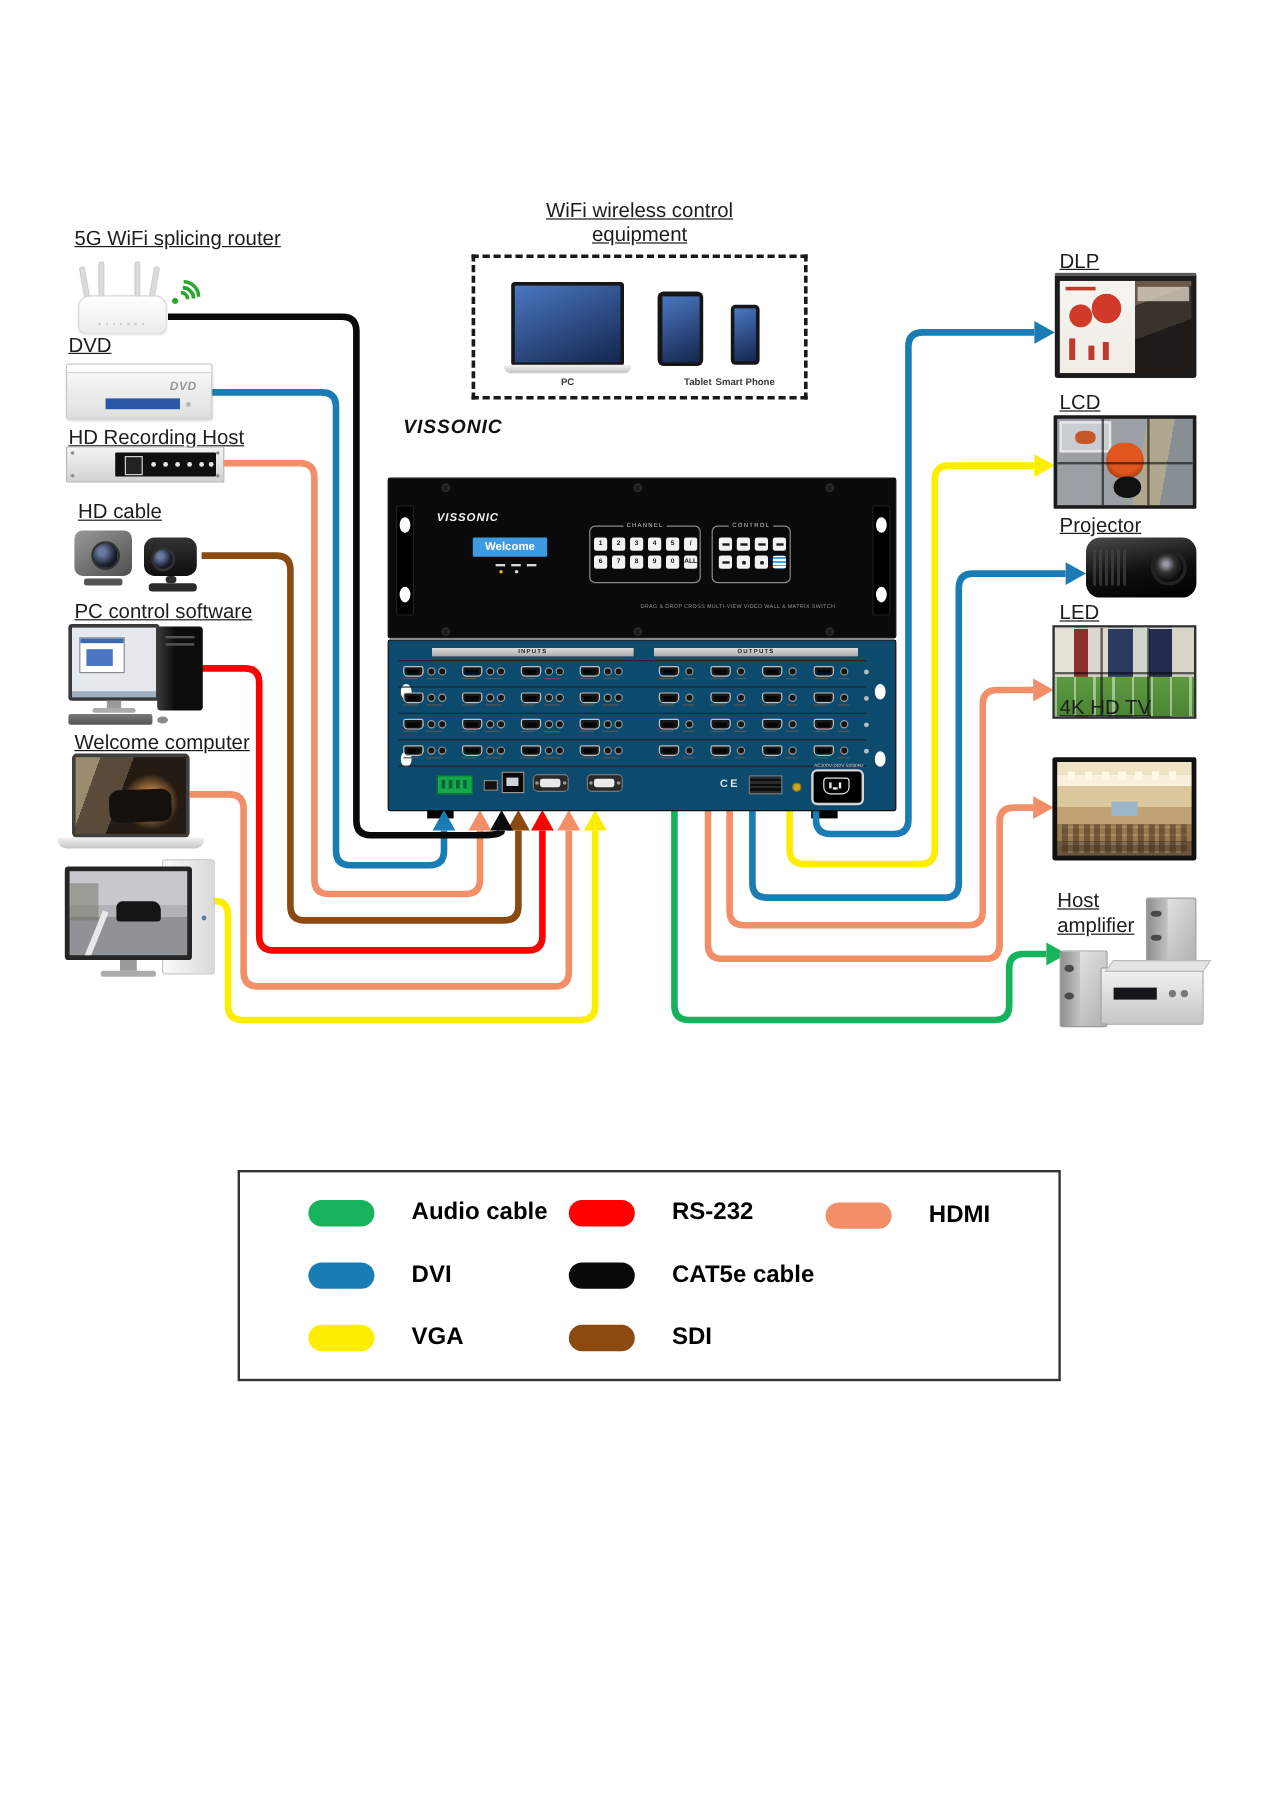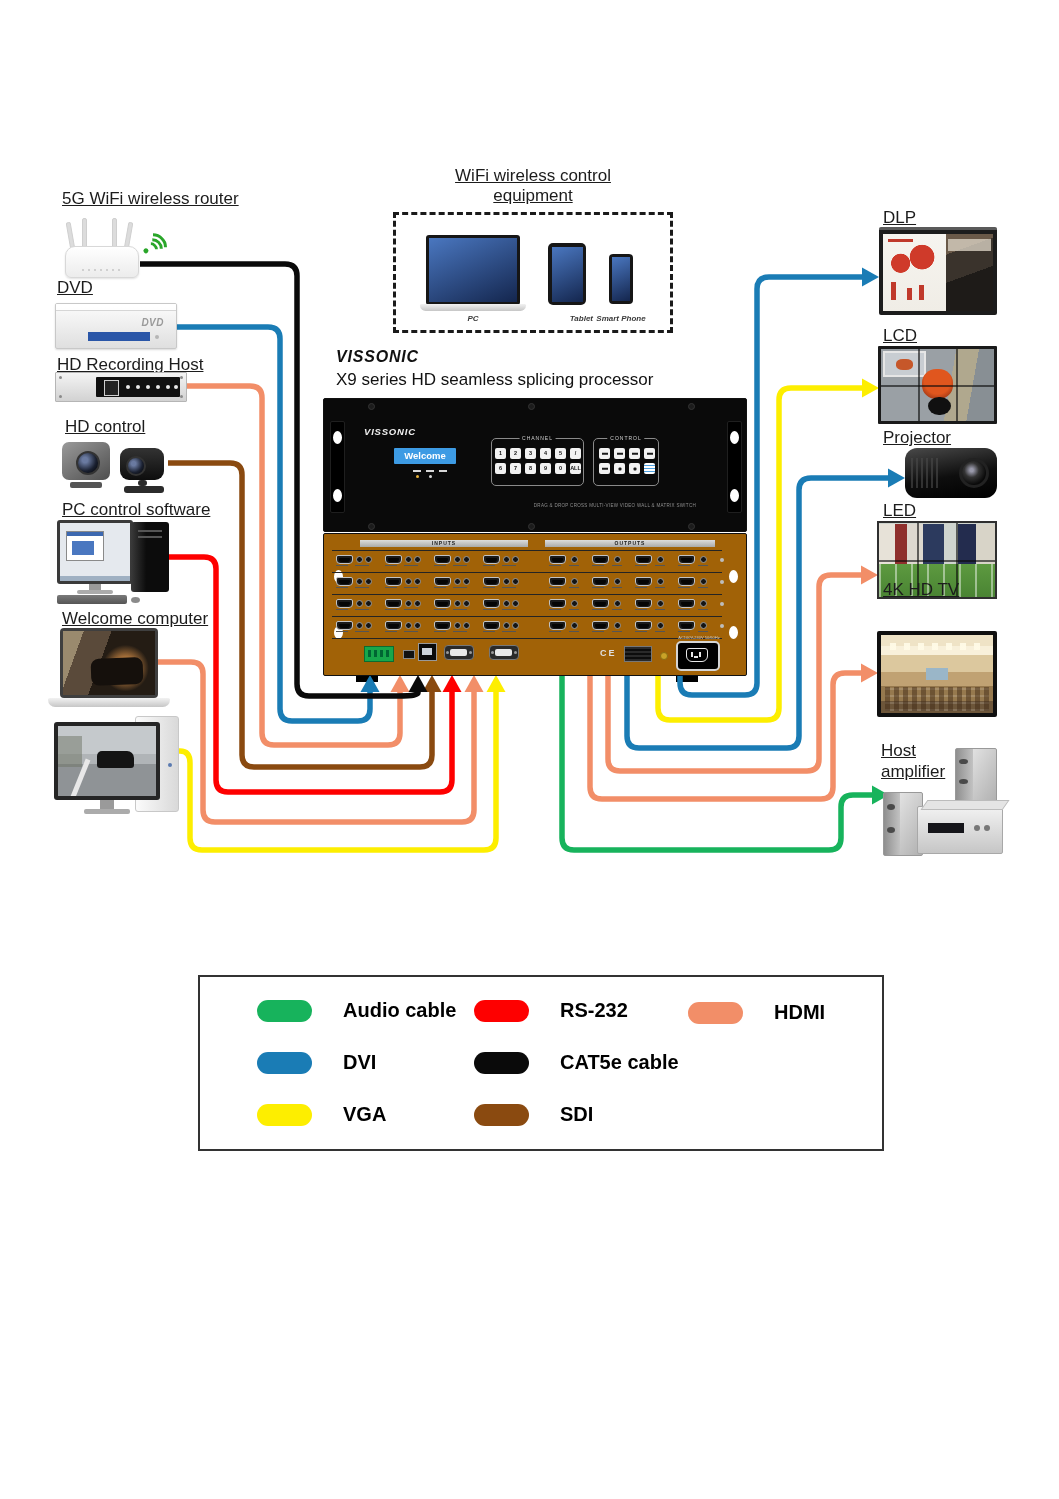--- a/index.html
+++ b/index.html
@@ -211,21 +211,21 @@
       <path d="M 168 463 L 230 463 Q 242 463 242 475 L 242 755 Q 242 767 254 767 L 420 767 Q 432 767 432 755 L 432 692" fill="none" stroke="#8a4a10" stroke-width="5.5"></path>
       <polygon points="422.5,692 441.5,692 432,675" fill="#8a4a10"></polygon>
       <path d="M 180 386 L 250 386 Q 262 386 262 398 L 262 733 Q 262 745 274 745 L 388 745 Q 400 745 400 733 L 400 692" fill="none" stroke="#f28e68" stroke-width="5.5"></path>
       <polygon points="390.5,692 409.5,692 400,675" fill="#f28e68"></polygon>
       <path d="M 172 327 L 268 327 Q 280 327 280 339 L 280 709 Q 280 721 292 721 L 358 721 Q 370 721 370 709 L 370 692" fill="none" stroke="#1a7cb5" stroke-width="5.5"></path>
       <polygon points="360.5,692 379.5,692 370,675" fill="#1a7cb5"></polygon>
       <path d="M 140 264 L 285 264 Q 297 264 297 276 L 297 684 Q 297 696 309 696 L 398 696 Q 410 696 414 695 L 414 695 Q 418 694 418 693 L 418 692" fill="none" stroke="#0a0a0a" stroke-width="5.5"></path>
       <polygon points="408.5,692 427.5,692 418,675" fill="#0a0a0a"></polygon>
     </svg>
 
-  <div class="lbl" style="left:62px;top:189px;">5G WiFi wireless router</div>
+  <div class="lbl" style="left:62px;top:189px;">5G WiFi splicing router</div>
   <div class="dev" style="left:58px;top:220px;width:115px;height:60px;">
     <div class="antenna" style="left:10px;top:2px;height:26px;transform:rotate(-10deg);"></div>
     <div class="antenna" style="left:24px;top:-2px;height:30px;"></div>
     <div class="antenna" style="left:54px;top:-2px;height:30px;"></div>
     <div class="antenna" style="left:68px;top:2px;height:26px;transform:rotate(10deg);"></div>
     <div class="router-body">
         <div class="router-dots"></div>
       </div>
     <div class="wifi-ic" style="left:82px;top:10px;">
         <i class="w3"></i>
@@ -252,21 +252,21 @@
       <div class="rack-disp"></div>
       <div class="rack-dot" style="left:30px;"></div>
         <div class="rack-dot" style="left:40px;"></div>
       <div class="rack-dot" style="left:50px;"></div>
         <div class="rack-dot" style="left:60px;"></div>
       <div class="rack-dot" style="left:70px;"></div>
         <div class="rack-dot" style="left:78px;"></div>
     </div>
   </div>
 
-  <div class="lbl" style="left:65px;top:417px;">HD control</div>
+  <div class="lbl" style="left:65px;top:417px;">HD cable</div>
   <div class="dev" style="left:62px;top:438px;width:125px;height:57px;">
     <div class="cam-body" style="left:0;top:4px;width:48px;height:38px;"></div>
     <div class="cam-lens" style="left:14px;top:13px;width:20px;height:20px;"></div>
     <div class="cam-base" style="left:8px;top:44px;width:32px;height:6px;"></div>
     <div class="cam2-head" style="left:58px;top:10px;width:44px;height:32px;"></div>
     <div class="cam-lens" style="left:64px;top:18px;width:16px;height:16px;"></div>
     <div class="cam2-base" style="left:76px;top:42px;width:9px;height:6px;"></div>
     <div class="cam2-base" style="left:62px;top:48px;width:40px;height:7px;"></div>
   </div>
 
@@ -309,38 +309,37 @@
         <div class="car-trees"></div>
           <div class="car-lane"></div>
           <div class="car-blob"></div>
       </div>
     </div>
     <div class="stand" style="left:48px;top:90px;width:14px;height:9px;"></div>
     <div class="stand-base" style="left:32px;top:99px;width:46px;height:5px;"></div>
   </div>
 
   <div class="lbl wrap" style="left:438px;top:166px;width:190px;text-align:center;line-height:19.5px;">WiFi wireless control equipment</div>
-  <div class="dash-box dev" style="left:393px;top:212px;width:280px;height:121px;font-style:italic;">
+  <div class="dash-box dev" style="left:393px;top:212px;width:280px;height:121px;">
     <div class="dev-frame" style="left:30px;top:20px;width:94px;height:70px;border-radius:3px;padding:3px;">
       <div class="blue-screen" style="width:100%;height:100%;"></div>
     </div>
     <div class="laptop-base" style="position:absolute;left:24px;top:89px;width:106px;height:7px;"></div>
     <div class="mini-lbl" style="left:30px;top:99px;width:94px;">PC</div>
     <div class="dev-frame" style="left:152px;top:28px;width:38px;height:62px;border-radius:5px;padding:3.5px;">
       <div class="blue-screen" style="width:100%;height:100%;"></div>
     </div>
     <div class="mini-lbl" style="left:145px;top:99px;width:52px;text-align:right;">Tablet</div>
     <div class="dev-frame" style="left:213px;top:39px;width:24px;height:50px;border-radius:4px;padding:3px;">
       <div class="blue-screen" style="width:100%;height:100%;"></div>
     </div>
     <div class="mini-lbl" style="left:195px;top:99px;width:60px;">Smart Phone</div>
   </div>
 
   <div class="brand" style="left:336px;top:348px;">VISSONIC</div>
-  <div class="subtitle" style="left:336px;top:370px;">X9 series HD seamless splicing processor</div>
 
   <div class="panel dev" style="left:323px;top:398px;width:424px;height:134px;">
     <div class="flange-slot" style="left:6px;top:22px;"></div>
     <div class="flange-slot" style="left:403px;top:22px;"></div>
     <div class="oval" style="left:9px;top:32px;"></div>
       <div class="oval" style="left:9px;top:90px;"></div>
     <div class="oval" style="left:406px;top:32px;"></div>
       <div class="oval" style="left:406px;top:90px;"></div>
     <div class="pscrew" style="left:44px;top:4px;"></div>
       <div class="pscrew" style="left:204px;top:4px;"></div>
@@ -395,21 +394,21 @@
           </div>
           <div class="cbtn">
             <span class="dotm"></span>
           </div>
           <div class="cbtn blue"></div>
         </div>
     </div>
     <div class="fp-footer" style="right:50px;top:104px;">DRAG &amp; DROP CROSS MULTI-VIEW VIDEO WALL &amp; MATRIX SWITCH</div>
   </div>
 
-  <div class="panel dev" style="left:323px;top:533px;width:424px;height:143px;background:#a16207;">
+  <div class="panel dev" style="left:323px;top:533px;width:424px;height:143px;background:#0c4a6e;">
     <div class="oval" style="left:10px;top:36px;"></div>
       <div class="oval" style="left:10px;top:92px;"></div>
     <div class="oval" style="left:405px;top:36px;"></div>
       <div class="oval" style="left:405px;top:92px;"></div>
     <div class="rear-strip" style="left:36px;top:6px;width:168px;">INPUTS</div>
     <div class="rear-strip" style="left:221px;top:6px;width:170px;">OUTPUTS</div>
     <div id="rear-ports">
         <div class="rowline" style="left: 8px; top: 16px; width: 390px;"></div>
         <div class="rscrew" style="left: 25px; top: 24px;"></div>
         <div class="rscrew" style="left: 396px; top: 24px;"></div>

